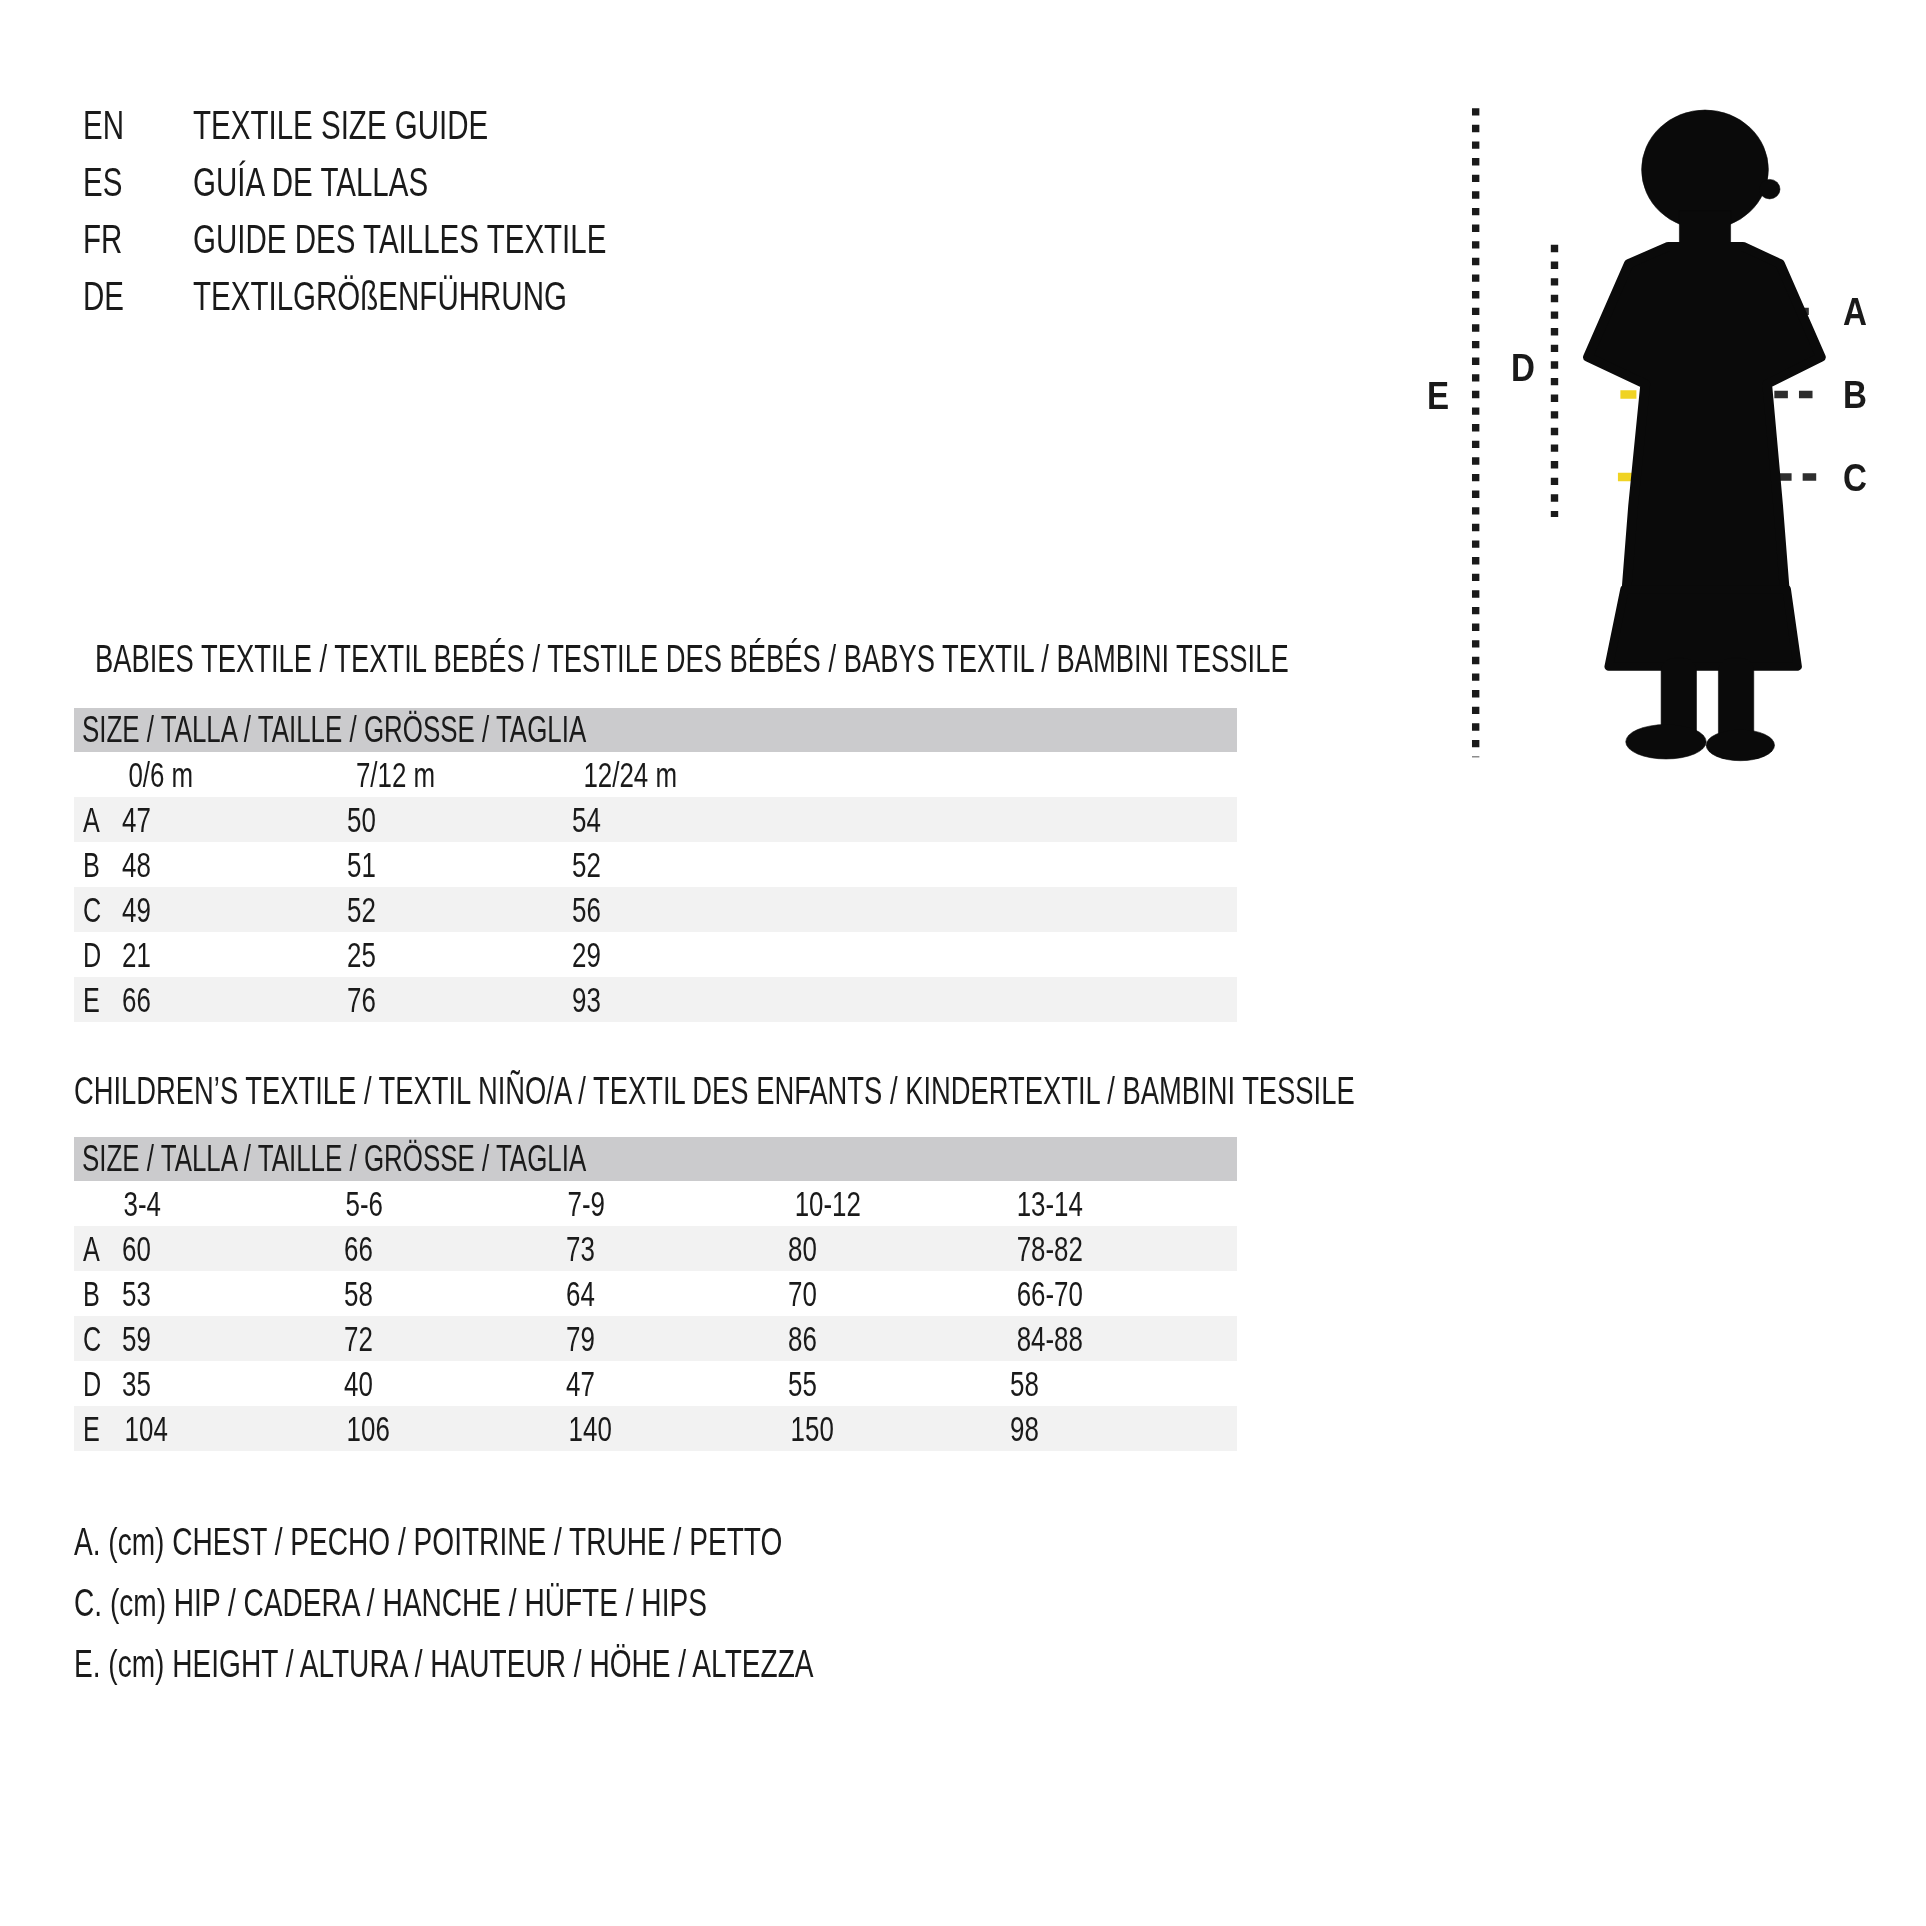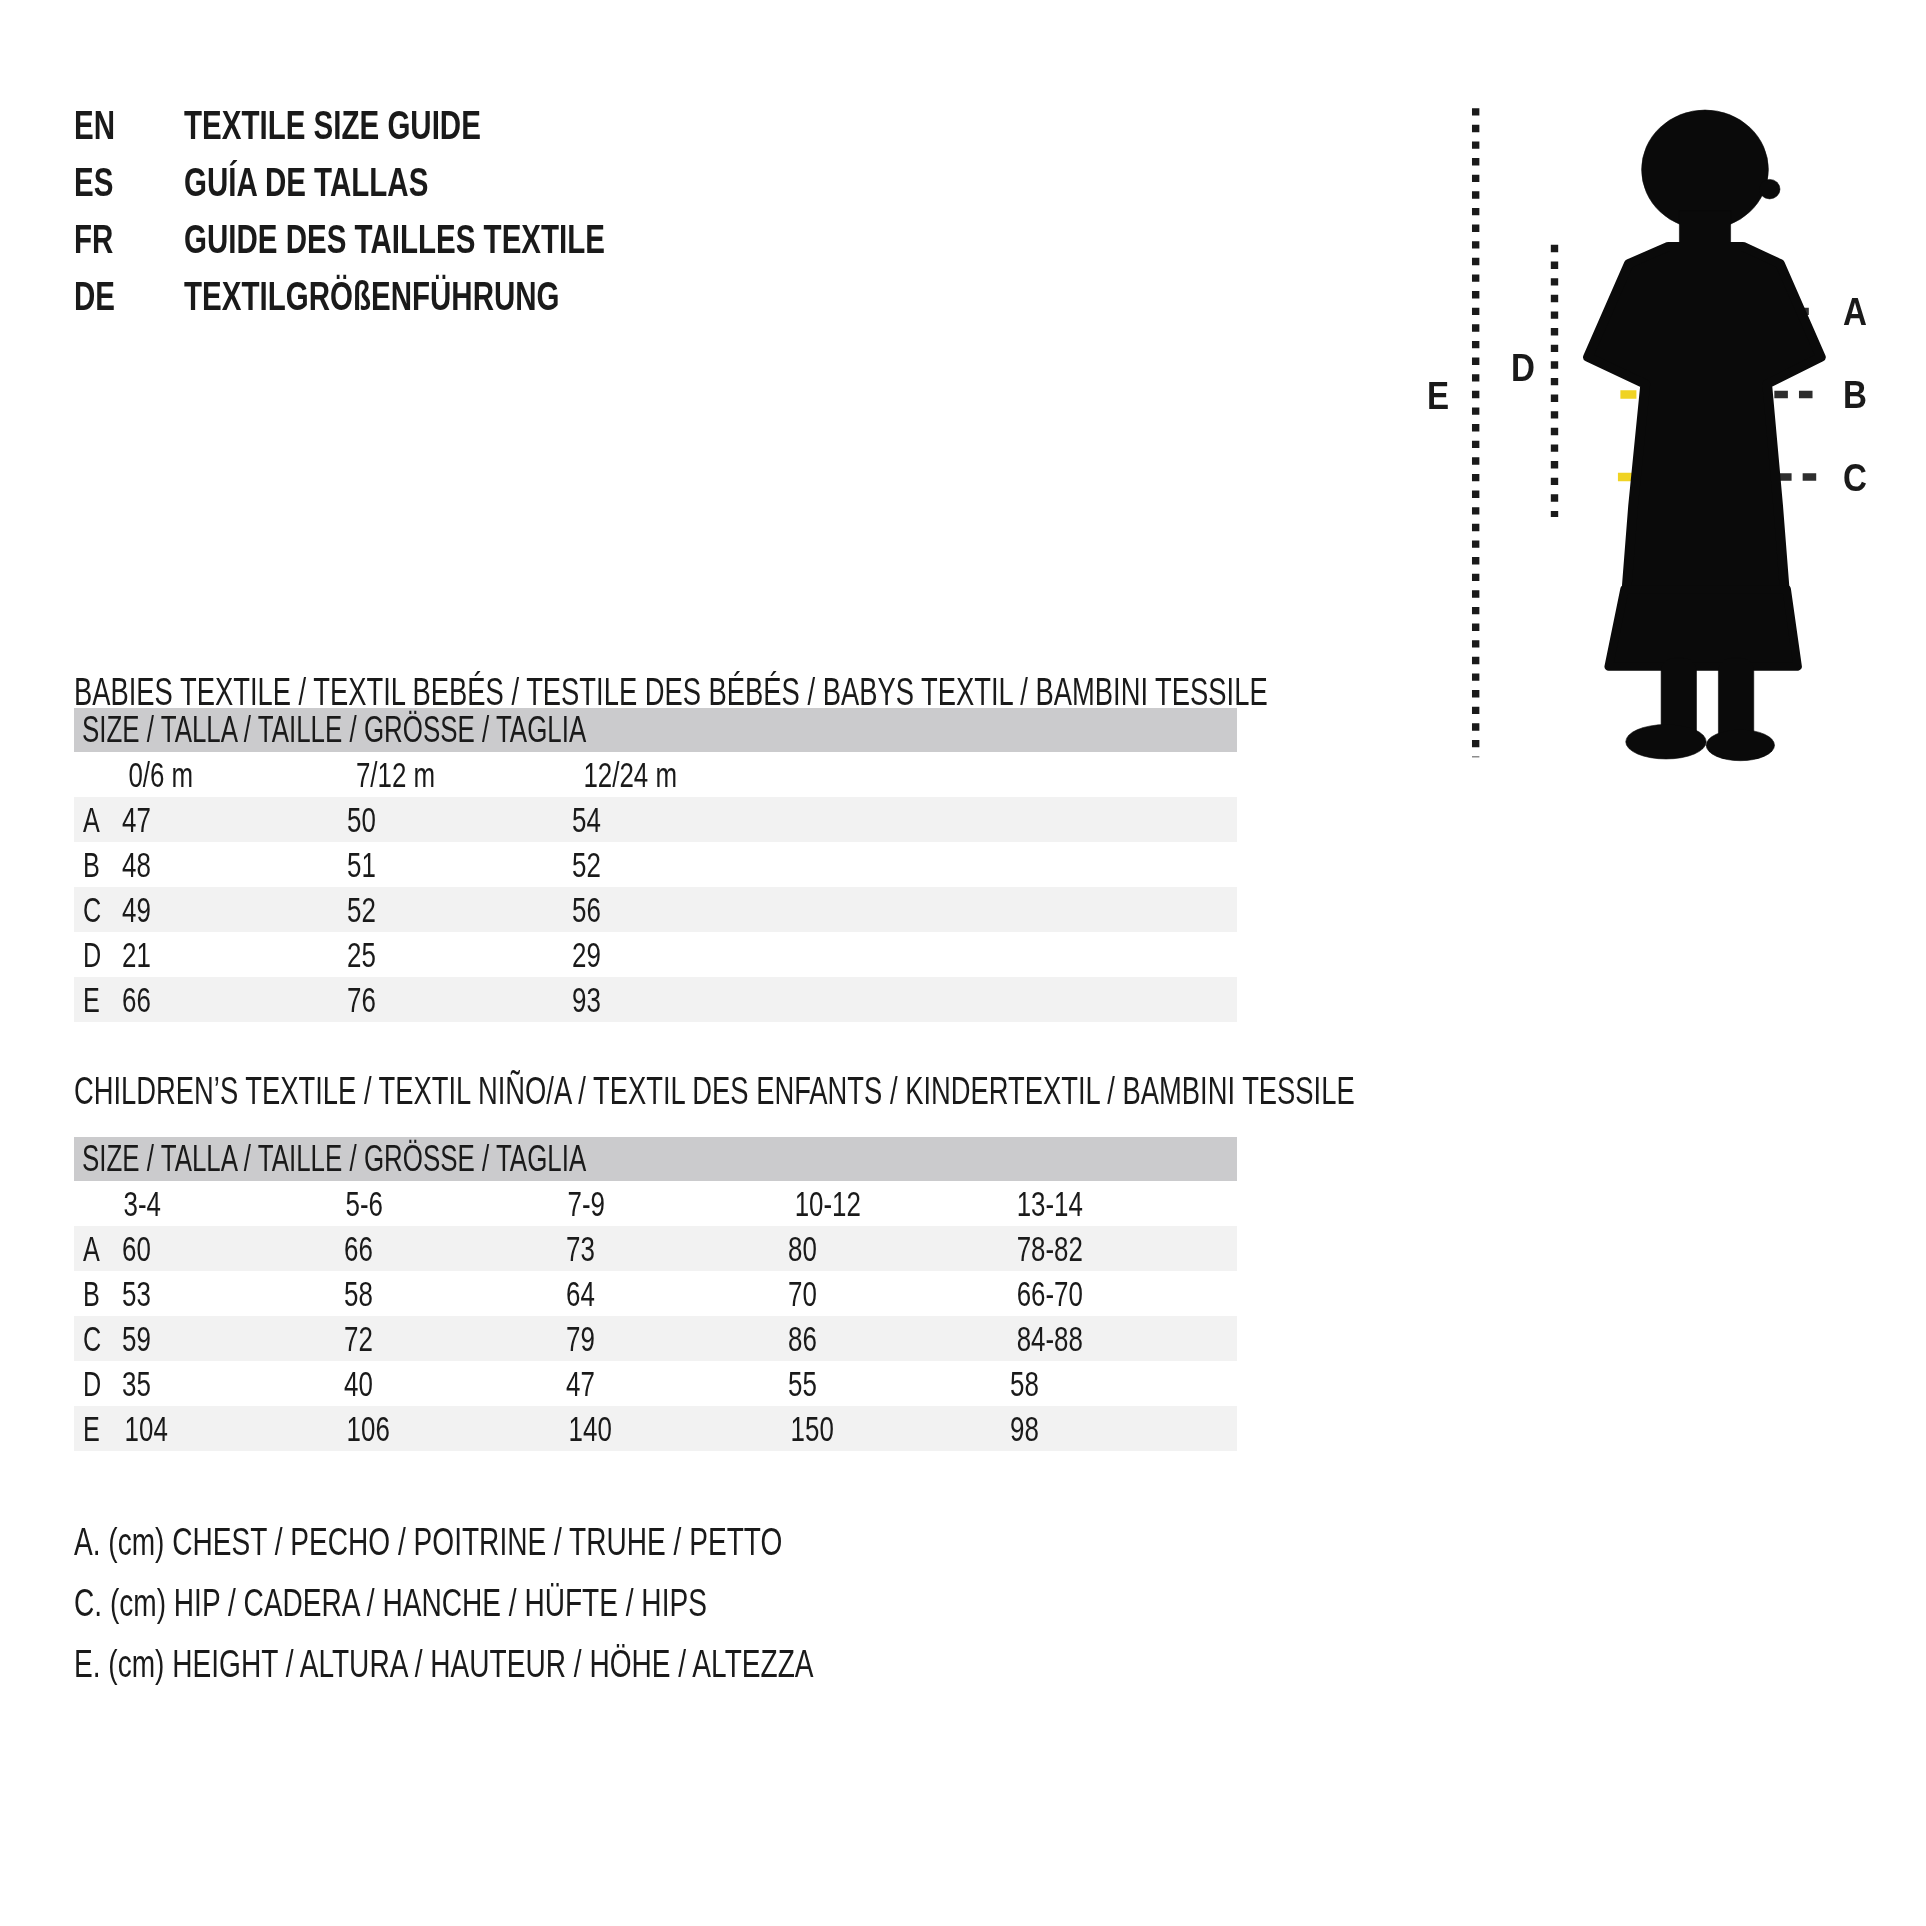--- a/index.html
+++ b/index.html
@@ -6,21 +6,21 @@
     --text:#1a1a1a; --band-gray:#cbcbcd; --stripe-gray:#f2f2f2;
     --accent-yellow:#f0d323; --dash-dark:#2e2e2e; --silhouette-black:#0a0a0a;
   }
   html,body{margin:0;padding:0;background:#fff;}
   #canvas{position:relative;width:1926px;height:1926px;background:#ffffff;overflow:hidden;
           font-family:"Liberation Sans", sans-serif;color:var(--text);}
   .cond{display:inline-block;transform:scaleX(0.72);transform-origin:0 50%;white-space:nowrap;}
   .cond-c{display:inline-block;transform:scaleX(0.74);transform-origin:50% 50%;white-space:nowrap;}
 
   
-  #lang-block{position:absolute;left:74px;top:97px;font-weight:bold;}
+  #lang-block{position:absolute;left:83px;top:97px;}
   .lang-row{height:57px;line-height:57px;font-size:41px;}
   .lang-code{display:inline-block;width:99px;vertical-align:top;}
   .lang-title{display:inline-block;vertical-align:top;}
 
   
   .section-heading{position:absolute;left:74px;height:44px;line-height:44px;font-size:38px;}
 
   
   .size-table{position:absolute;left:74px;width:1163px;}
   .band{height:44px;line-height:44px;background:var(--band-gray);font-size:36px;padding-left:8px;box-sizing:border-box;}
@@ -88,21 +88,21 @@
       <ellipse cx="268" cy="1122" rx="56" ry="27"></ellipse>
     </g>
   </svg>
 
   <div class="fig-label" style="left:1855px;top:312px;">A</div>
   <div class="fig-label" style="left:1855px;top:395px;">B</div>
   <div class="fig-label" style="left:1855px;top:478px;">C</div>
   <div class="fig-label" style="left:1523px;top:368px;">D</div>
   <div class="fig-label" style="left:1438px;top:396px;">E</div>
 
-  <div class="section-heading" style="top:670px;">
+  <div class="section-heading" style="top:637px;margin-left:21px;">
     <span class="cond">BABIES TEXTILE / TEXTIL BEBÉS / TESTILE DES BÉBÉS / BABYS TEXTIL / BAMBINI TESSILE</span>
   </div>
 
   <div class="size-table" style="top:708px;">
     <div class="band">
       <span class="cond">SIZE / TALLA / TAILLE / GRÖSSE / TAGLIA</span>
     </div>
     <div class="trow">
       <div class="letter-cell"></div>
       <div class="val-cell b-col"><span class="cond-c">0/6 m</span></div>

